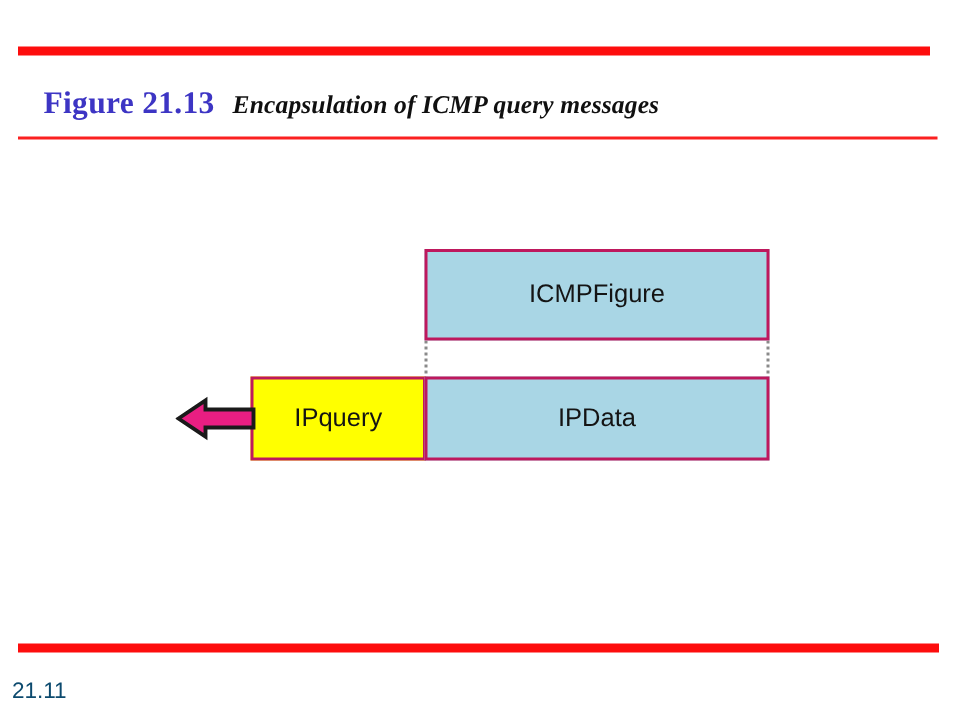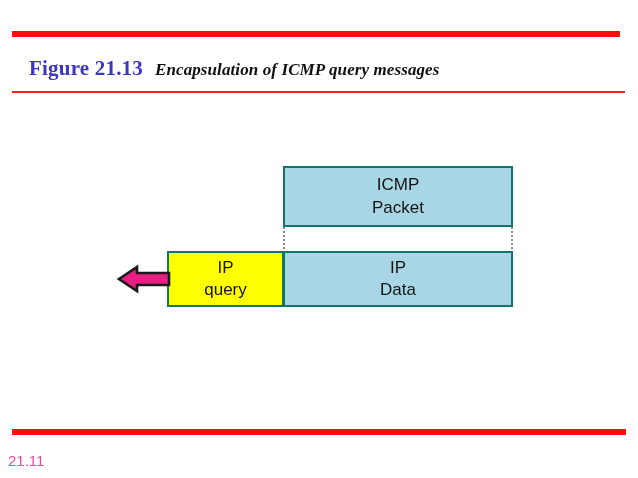--- a/index.html
+++ b/index.html
@@ -66,38 +66,38 @@
     letter-spacing: 0.1px;
   }
 
   
   .page-num {
     position: absolute;
     left: 8px;
     top: 452px;
     font-family: "Liberation Sans", sans-serif;
     font-size: 15px;
-    color: #ec4899;
+    color: #0c4a6e;
   }
 
   
   .diagram {
     position: absolute;
     left: 0;
     top: 0;
     width: 638px;
     height: 478px;
   }
 
   .box {
     position: absolute;
     box-sizing: border-box;
-    border: 2px solid #0f766e;
+    border: 2px solid #be185d;
     display: flex;
-    flex-direction: column;
+    flex-direction: row;
     align-items: center;
     justify-content: center;
     font-family: "Liberation Sans", sans-serif;
     font-size: 17px;
     color: #141414;
     line-height: 1.30;
   }
   .box .ln { display: block; }
 
   .box-icmp {
@@ -157,21 +157,21 @@
     <span class="fig-label">Figure 21.13</span><span class="fig-caption">Encapsulation of ICMP query messages</span>
   </div>
 
   <div class="diagram">
 
     <div class="connector connector-left"></div>
     <div class="connector connector-right"></div>
 
     <div class="box box-icmp">
       <span class="ln">ICMP</span>
-      <span class="ln">Packet</span>
+      <span class="ln">Figure</span>
     </div>
 
     <div class="box box-ipheader">
       <span class="ln">IP</span>
       <span class="ln">query</span>
     </div>
 
     <div class="box box-ipdata">
       <span class="ln">IP</span>
       <span class="ln">Data</span>

